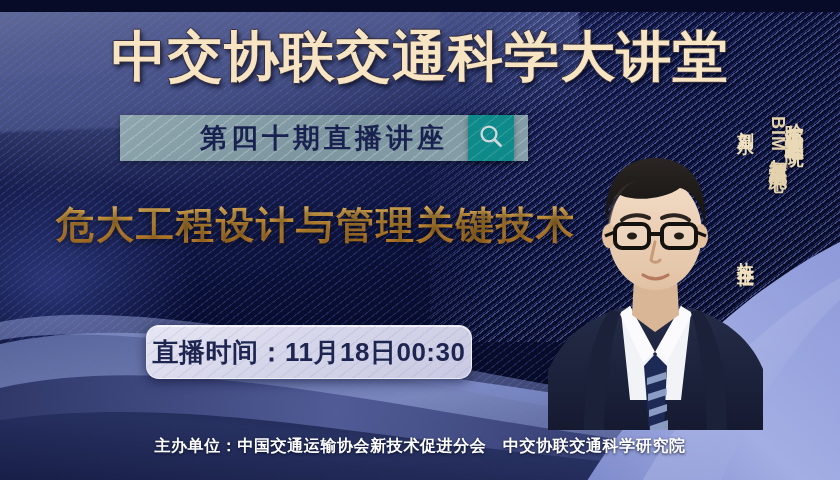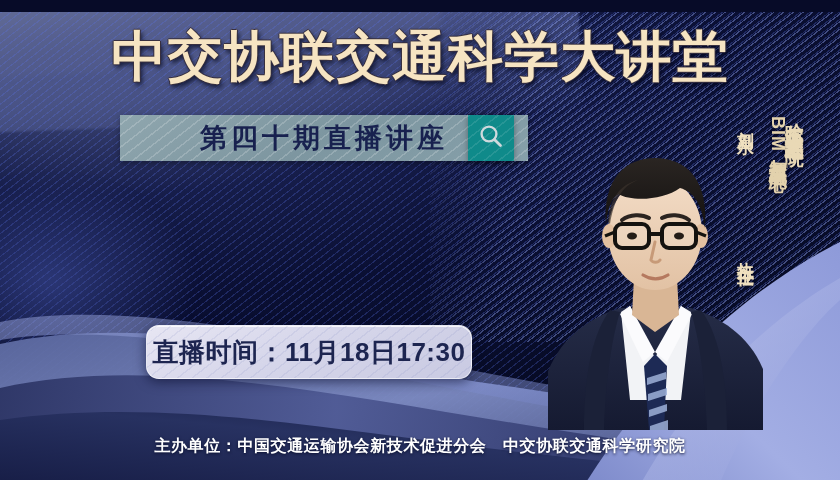--- a/index.html
+++ b/index.html
@@ -345,23 +345,24 @@
   </div>
   <div class="search-box">
     <span>
       <svg width="26" height="26" viewBox="0 0 26 26" fill="none">
         <circle cx="11" cy="11" r="7.4" stroke="#cfd9dd" stroke-width="2.4"></circle>
         <path d="M16.4 16.4 L22.5 22.5" stroke="#cfd9dd" stroke-width="2.8" stroke-linecap="round"></path>
       </svg>
     </span>
   </div>
 
+  <div class="lecture-title">危大工程设计与管理关键技术</div>
 
   <div class="time-pill">
-    <span>直播时间：11月18日17:30</span>
+    <span>直播时间：11月18日00:30</span>
   </div>
 
   <div class="vcol vcol-org1">哈尔滨工业大学土木工程学院</div>
   <div class="vcol vcol-org2"><span class="upright-latin">BIM</span><span>与智慧工地研究中心</span></div>
   <div class="vcol vcol-name">刘昌永</div>
   <div class="vcol vcol-role">执行主任</div>
 
   <div class="footer">主办单位：中国交通运输协会新技术促进分会　中交协联交通科学研究院</div>
 
 </div>

